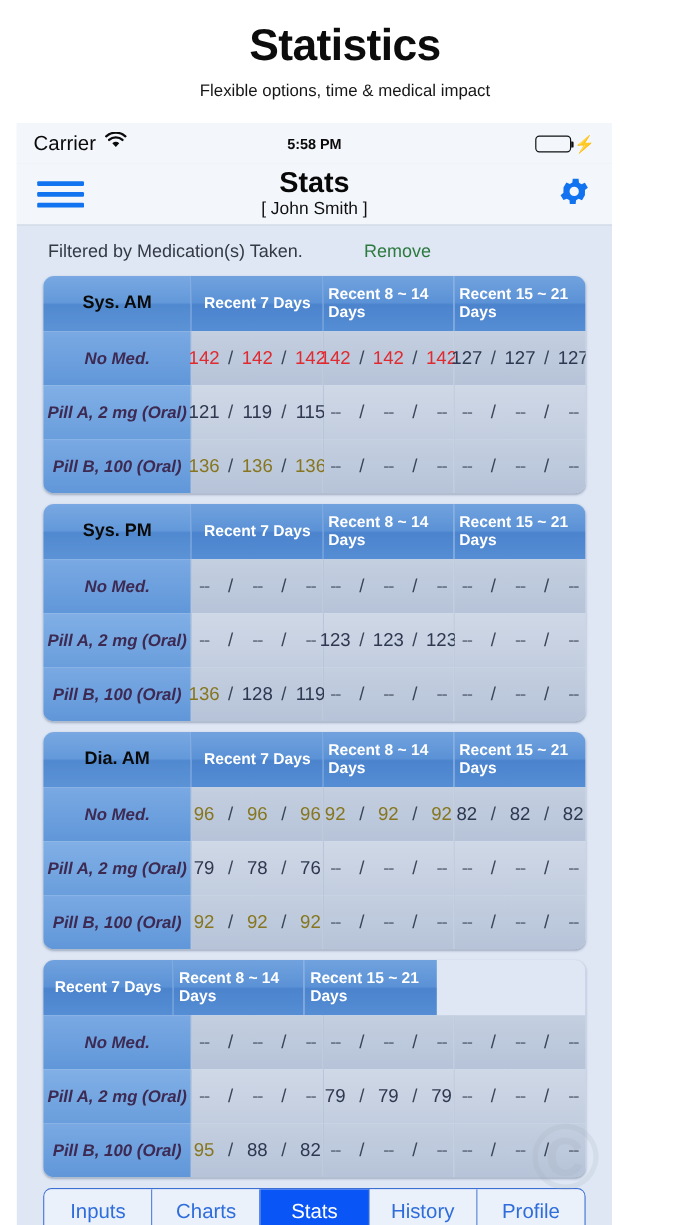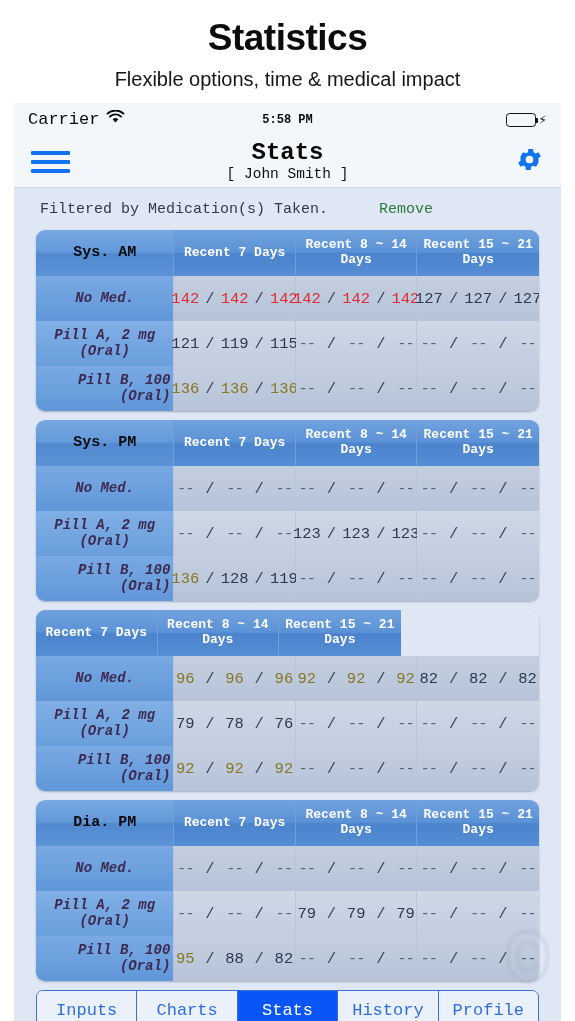--- a/index.html
+++ b/index.html
@@ -10,30 +10,29 @@
     overflow: hidden;
   }
 
   
   .promo { padding-top: 18px; text-align: center; }
   .promo-title {
     font-size: 37px; font-weight: bold; color: #0c0c0c;
     letter-spacing: -0.5px; line-height: 1.1;
   }
   .promo-sub {
-    font-size: 20px; color: #161616; margin-top: 8px; line-height: 1.2;
+    font-size: 14px; color: #161616; margin-top: 8px; line-height: 1.2;
   }
 
   
   .device {
     position: absolute; left: 14px; top: 103px;
-    width: 547px; height: 918px;
+    width: 496px; height: 918px;
     background: #dfe7f5;
     overflow: hidden;
-    font-family: Liberation Mono, monospace;
   }
 
   
   .statusbar {
     height: 33px; background: #f3f6fb;
     display: flex; align-items: center; position: relative;
     padding: 0 14px;
   }
   .sb-left { display: flex; align-items: center; gap: 7px; }
   .sb-carrier { font-size: 17px; color: #0b0b0b; }
@@ -88,21 +87,21 @@
     box-shadow: 0 1px 2px rgba(40,60,90,.35);
     border-collapse: separate;
     width: calc(100% - 20px);
   }
   .row { display: flex; }
 
   
   .hrow .cell {
     background: linear-gradient(to bottom, #71a2de 0%, #5b92d6 48%, #4b83cd 52%, #558ed4 100%);
     color: #ffffff; font-size: 13px; font-weight: bold;
-    text-align: center; line-height: 1.15;
+    line-height: 1.15;
     display: flex; align-items: center; justify-content: center;
     height: 46px; padding: 0 4px;
     border-right: 1px solid #6fa0dc;
   }
   .hrow .cell.label {
     color: #0a0a0a; font-size: 15px;
     background: linear-gradient(to bottom, #79a8e2 0%, #6399da 48%, #5189d0 52%, #5c93d6 100%);
   }
   .hrow .cell:last-child { border-right: none; }
 
@@ -399,20 +398,21 @@
                 <span class="sep">/</span>
                 <span class="v dash">--</span>
                 <span class="sep">/</span>
                 <span class="v dash">--</span>
               </span>
             </div>
           </div>
         </div>
         <div class="stat-table">
           <div class="row hrow">
+            <div class="cell label c-label">Dia. AM</div>
             <div class="cell c-data">Recent 7 Days</div>
             <div class="cell c-data">Recent 8 ~ 14 Days</div>
             <div class="cell c-data">Recent 15 ~ 21 Days</div>
           </div>
           <div class="row drow odd">
             <div class="cell label c-label">No Med.</div>
             <div class="cell c-data">
               <span class="vals">
                 <span class="v olive">96</span>
                 <span class="sep">/</span>
@@ -496,21 +496,20 @@
                 <span class="sep">/</span>
                 <span class="v dash">--</span>
                 <span class="sep">/</span>
                 <span class="v dash">--</span>
               </span>
             </div>
           </div>
         </div>
         <div class="stat-table">
           <div class="row hrow">
-            <div class="cell label c-label">Dia. PM</div>
             <div class="cell c-data">Recent 7 Days</div>
             <div class="cell c-data">Recent 8 ~ 14 Days</div>
             <div class="cell c-data">Recent 15 ~ 21 Days</div>
           </div>
           <div class="row drow odd">
             <div class="cell label c-label">No Med.</div>
             <div class="cell c-data">
               <span class="vals">
                 <span class="v dash">--</span>
                 <span class="sep">/</span>

